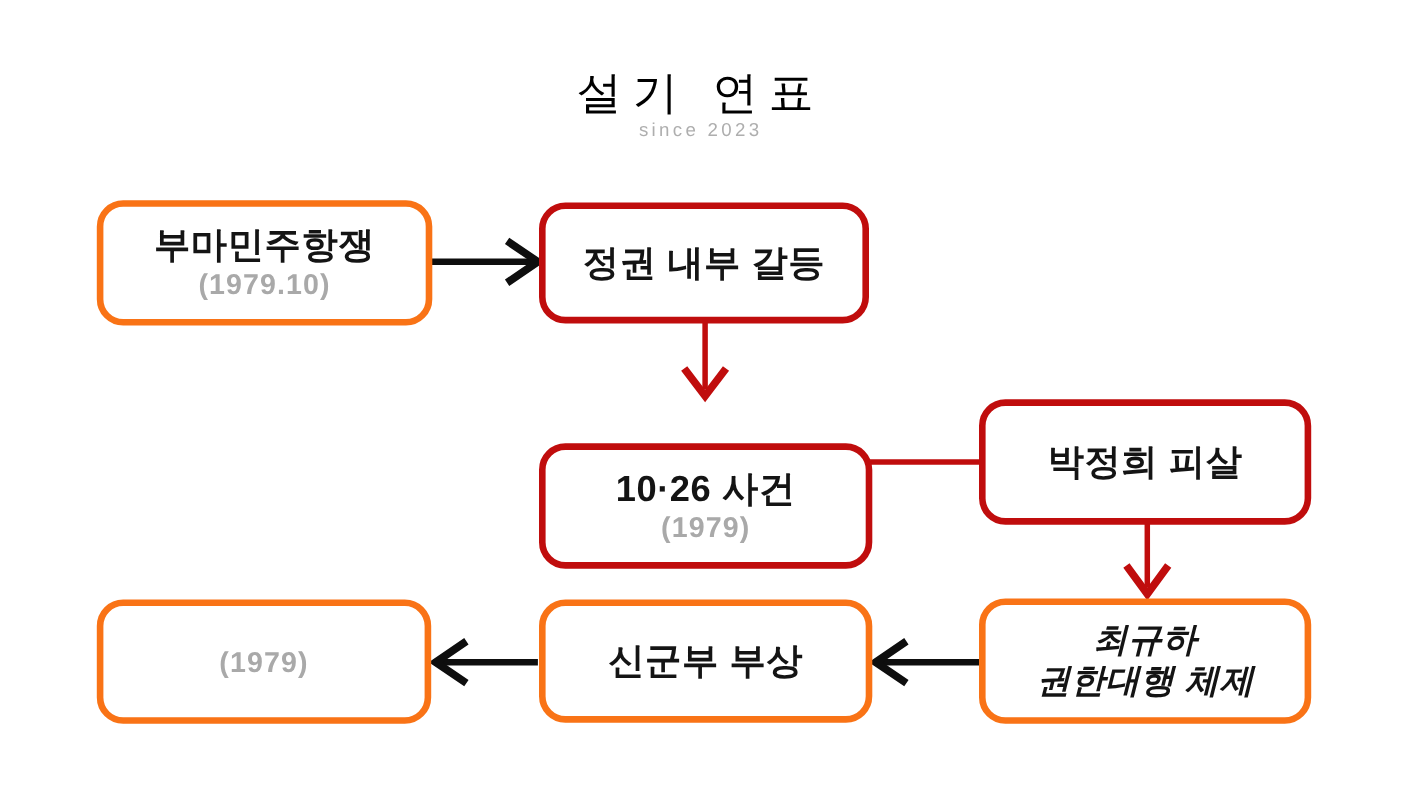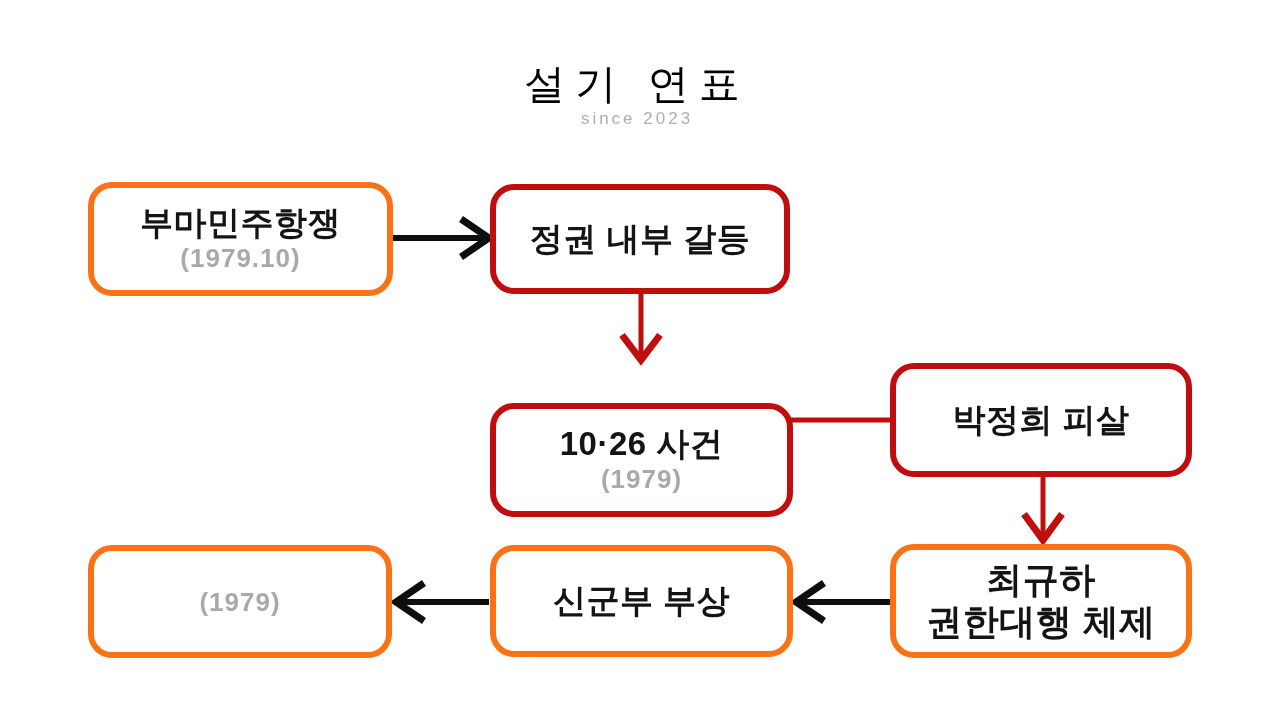--- a/index.html
+++ b/index.html
@@ -67,21 +67,21 @@
     line-height: 1.18;
     letter-spacing: 0.5px;
   }
   .node .year {
     font-size: 26px;
     font-weight: 700;
     color: #a9a9a9;
     margin-top: 1px;
     letter-spacing: 1px;
   }
-  .node.two-line .label { font-size: 36px; }
+  .node.two-line .label { font-size: 31px; font-style: italic; }
 
   
   #node-buma          { left: 88px;  top: 182px; width: 305px; height: 114px; }
   #node-conflict      { left: 490px; top: 184px; width: 300px; height: 110px; }
   #node-incident      { left: 490px; top: 363px; width: 303px; height: 114px; margin-top: 40px; }
   #node-assassination { left: 890px; top: 363px; width: 302px; height: 114px; }
   #node-acting        { left: 890px; top: 544px; width: 302px; height: 114px; }
   #node-rise          { left: 490px; top: 545px; width: 303px; height: 112px; }
   #node-coup          { left: 88px;  top: 545px; width: 304px; height: 113px; }
 </style>

